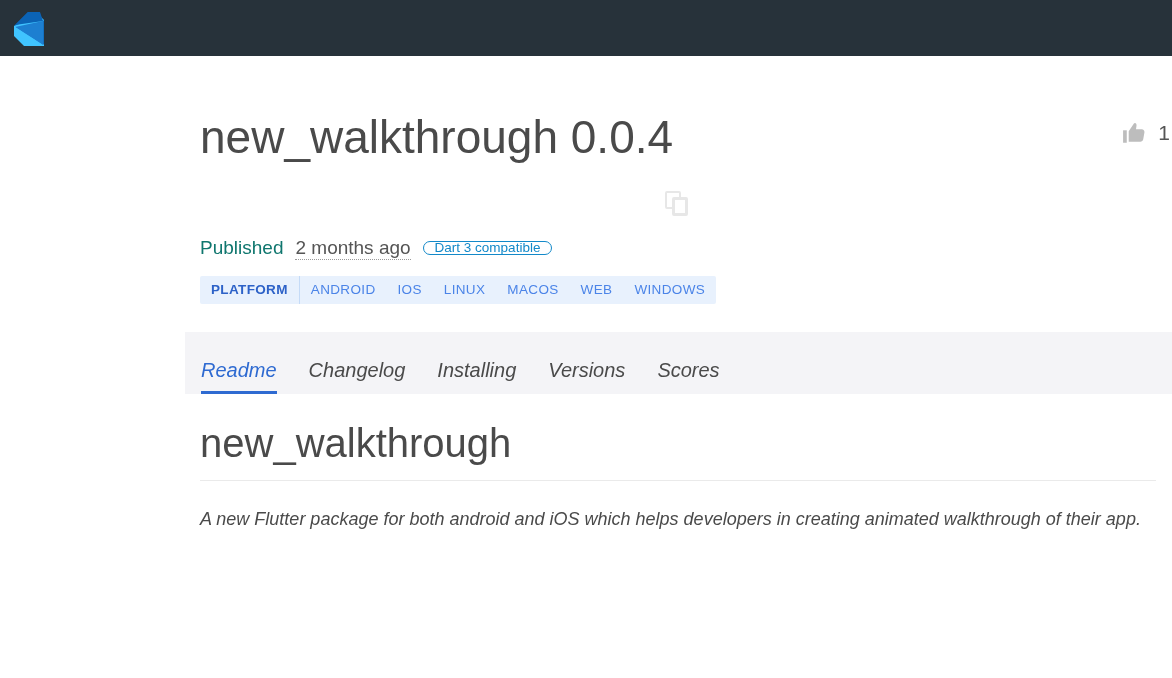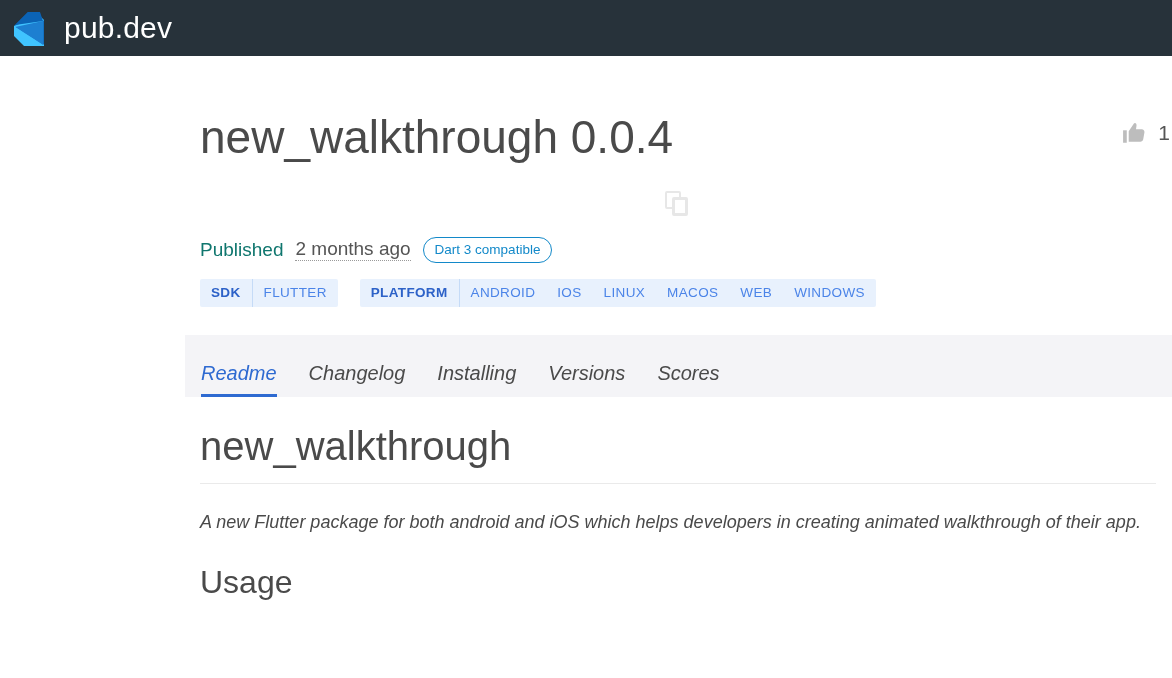--- a/index.html
+++ b/index.html
@@ -101,21 +101,21 @@
   }
   .published-label { color: #0f766e; }
   .rel-time {
     color: #555;
     border-bottom: 1px dotted #9a9a9a;
     cursor: help;
   }
   .dart3-badge {
     display: inline-flex;
     align-items: center;
-    height: 26px;
+    height: 14px;
     padding: 0 11px;
     border: 1px solid #1389c9;
     border-radius: 13px;
     color: #1389c9;
     font-size: 13.5px;
     line-height: 1;
     text-decoration: none;
     white-space: nowrap;
   }
 
@@ -243,21 +243,20 @@
       <svg width="40" height="40" viewBox="0 0 40 40" aria-hidden="true">
         <polygon points="4,18 18,4 30,4 30,30 16,30" fill="#0b63b5"></polygon>
         <polygon points="4,18 4,28 14,38 34,38 34,12 30,8" fill="#40c4ff"></polygon>
         <polygon points="4,18 34,38 34,12" fill="#1d7fd1" opacity="0.0"></polygon>
         <polygon points="5,19 33,37 33,13" fill="#1d7fd1"></polygon>
         <polygon points="5,19 33,37 5,28" fill="#40c4ff"></polygon>
         <polygon points="30,4 18,4 5,17 33,13" fill="#0b63b5"></polygon>
         <polygon points="33,13 33,37 34,36 34,12" fill="#1370c0"></polygon>
       </svg>
     </span>
-    <span class="brand-name">pub.dev</span>
   </a>
 </div>
 
 <div class="page">
 
   <div class="detail-header">
     <div class="inner">
 
       <div class="title-row">
         <h1 class="pkg-title">new_walkthrough 0.0.4</h1>
@@ -267,24 +266,20 @@
         </span>
       </div>
 
       <div class="meta-row">
         <span class="published-label">Published</span>
         <span class="rel-time">2 months ago</span>
         <a class="dart3-badge" href="#">Dart 3 compatible</a>
       </div>
 
       <div class="tags-row">
-        <span class="tag-group">
-          <span class="tag lead">SDK</span>
-          <a class="tag" href="#">FLUTTER</a>
-        </span>
         <span class="tag-group">
           <span class="tag lead">PLATFORM</span>
           <a class="tag" href="#">ANDROID</a>
           <a class="tag" href="#">IOS</a>
           <a class="tag" href="#">LINUX</a>
           <a class="tag" href="#">MACOS</a>
           <a class="tag" href="#">WEB</a>
           <a class="tag" href="#">WINDOWS</a>
         </span>
 
@@ -308,16 +303,15 @@
       <a class="tab" href="#">Changelog</a>
       <a class="tab" href="#">Installing</a>
       <a class="tab" href="#">Versions</a>
       <a class="tab" href="#">Scores</a>
     </nav>
   </div>
 
   <div class="readme">
     <h1>new_walkthrough</h1>
     <p>A new Flutter package for both android and iOS which helps developers in creating animated walkthrough of their app.</p>
-    <h2>Usage</h2>
   </div>
 
 </div>
 
 </body></html>

